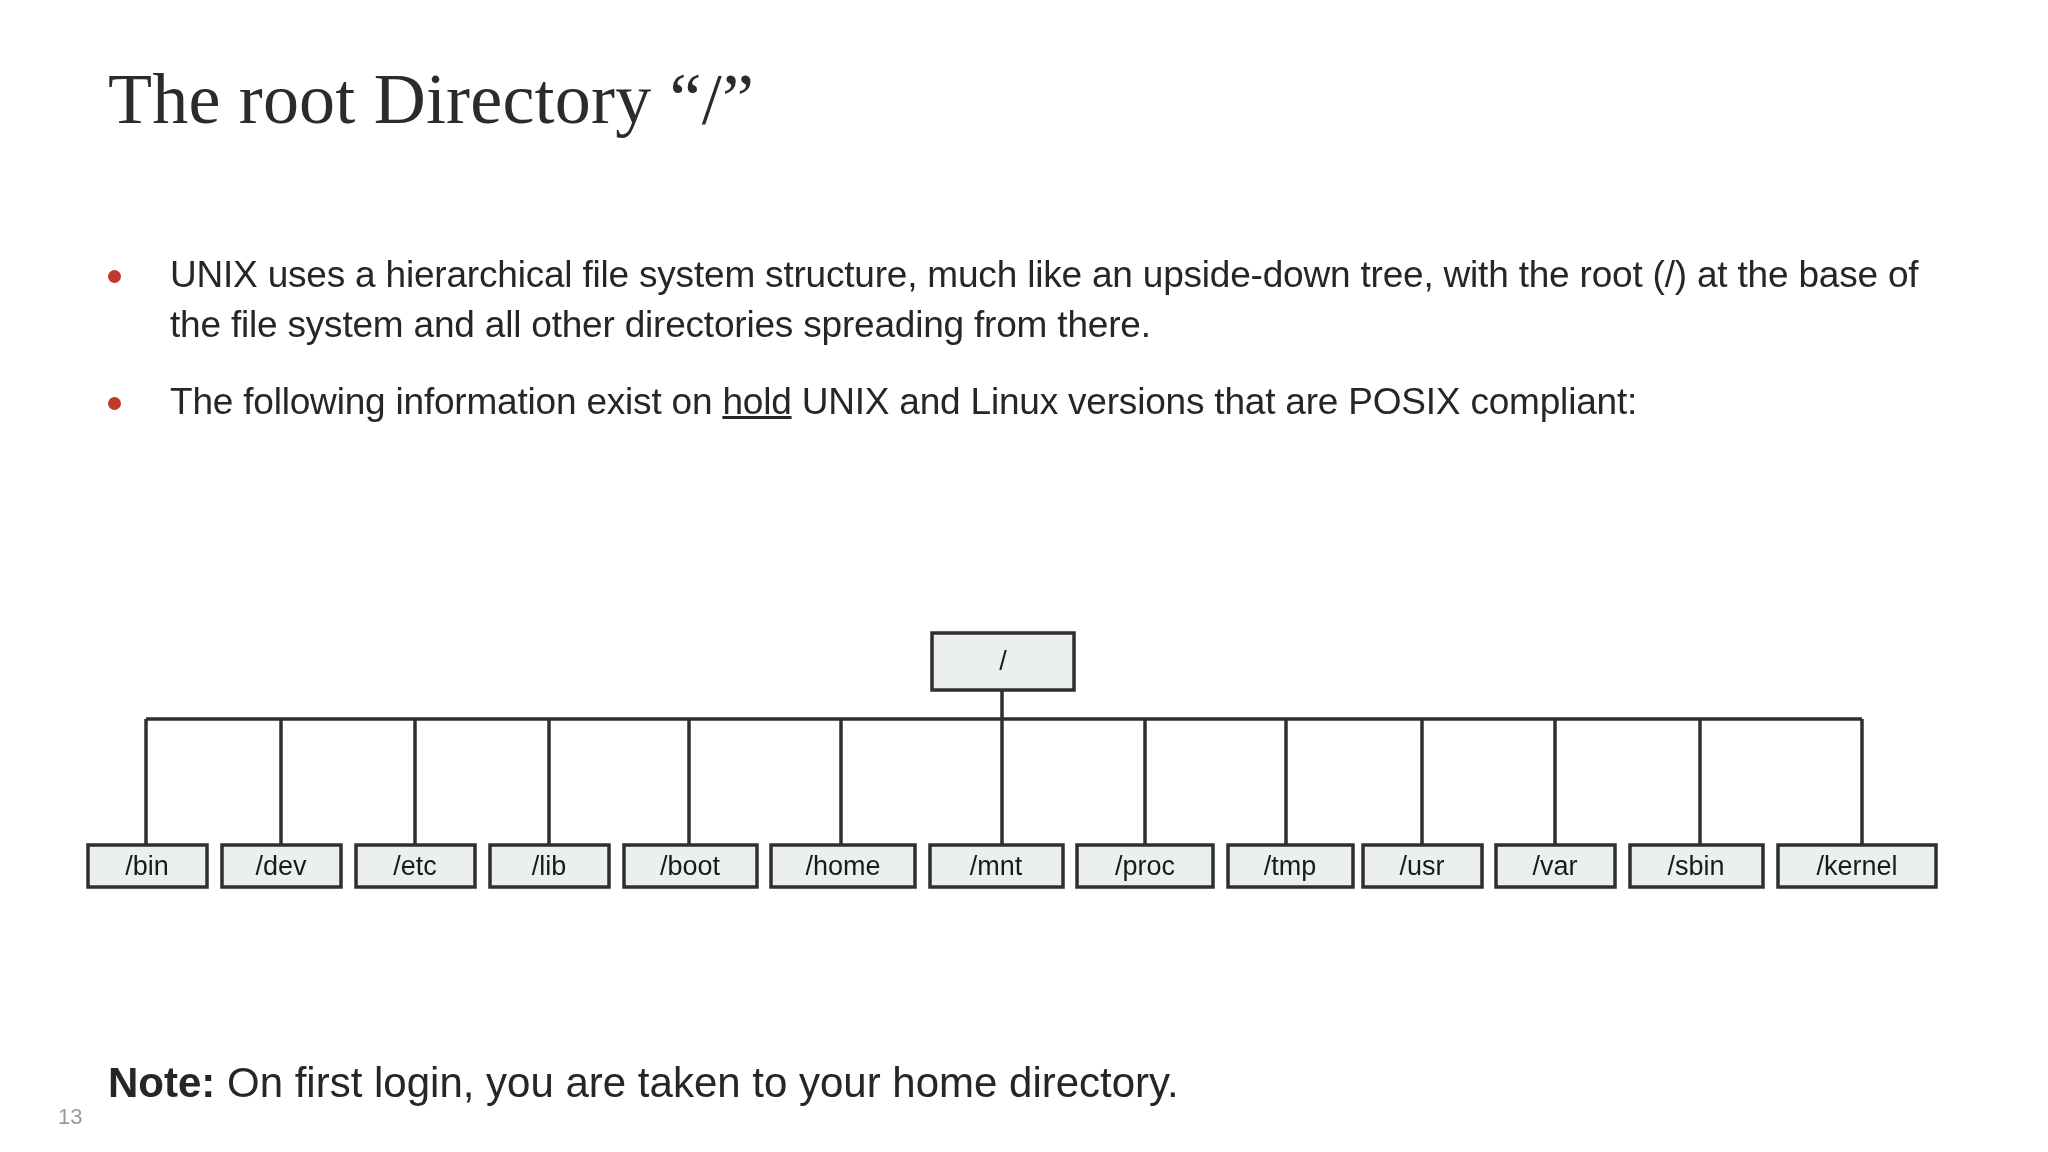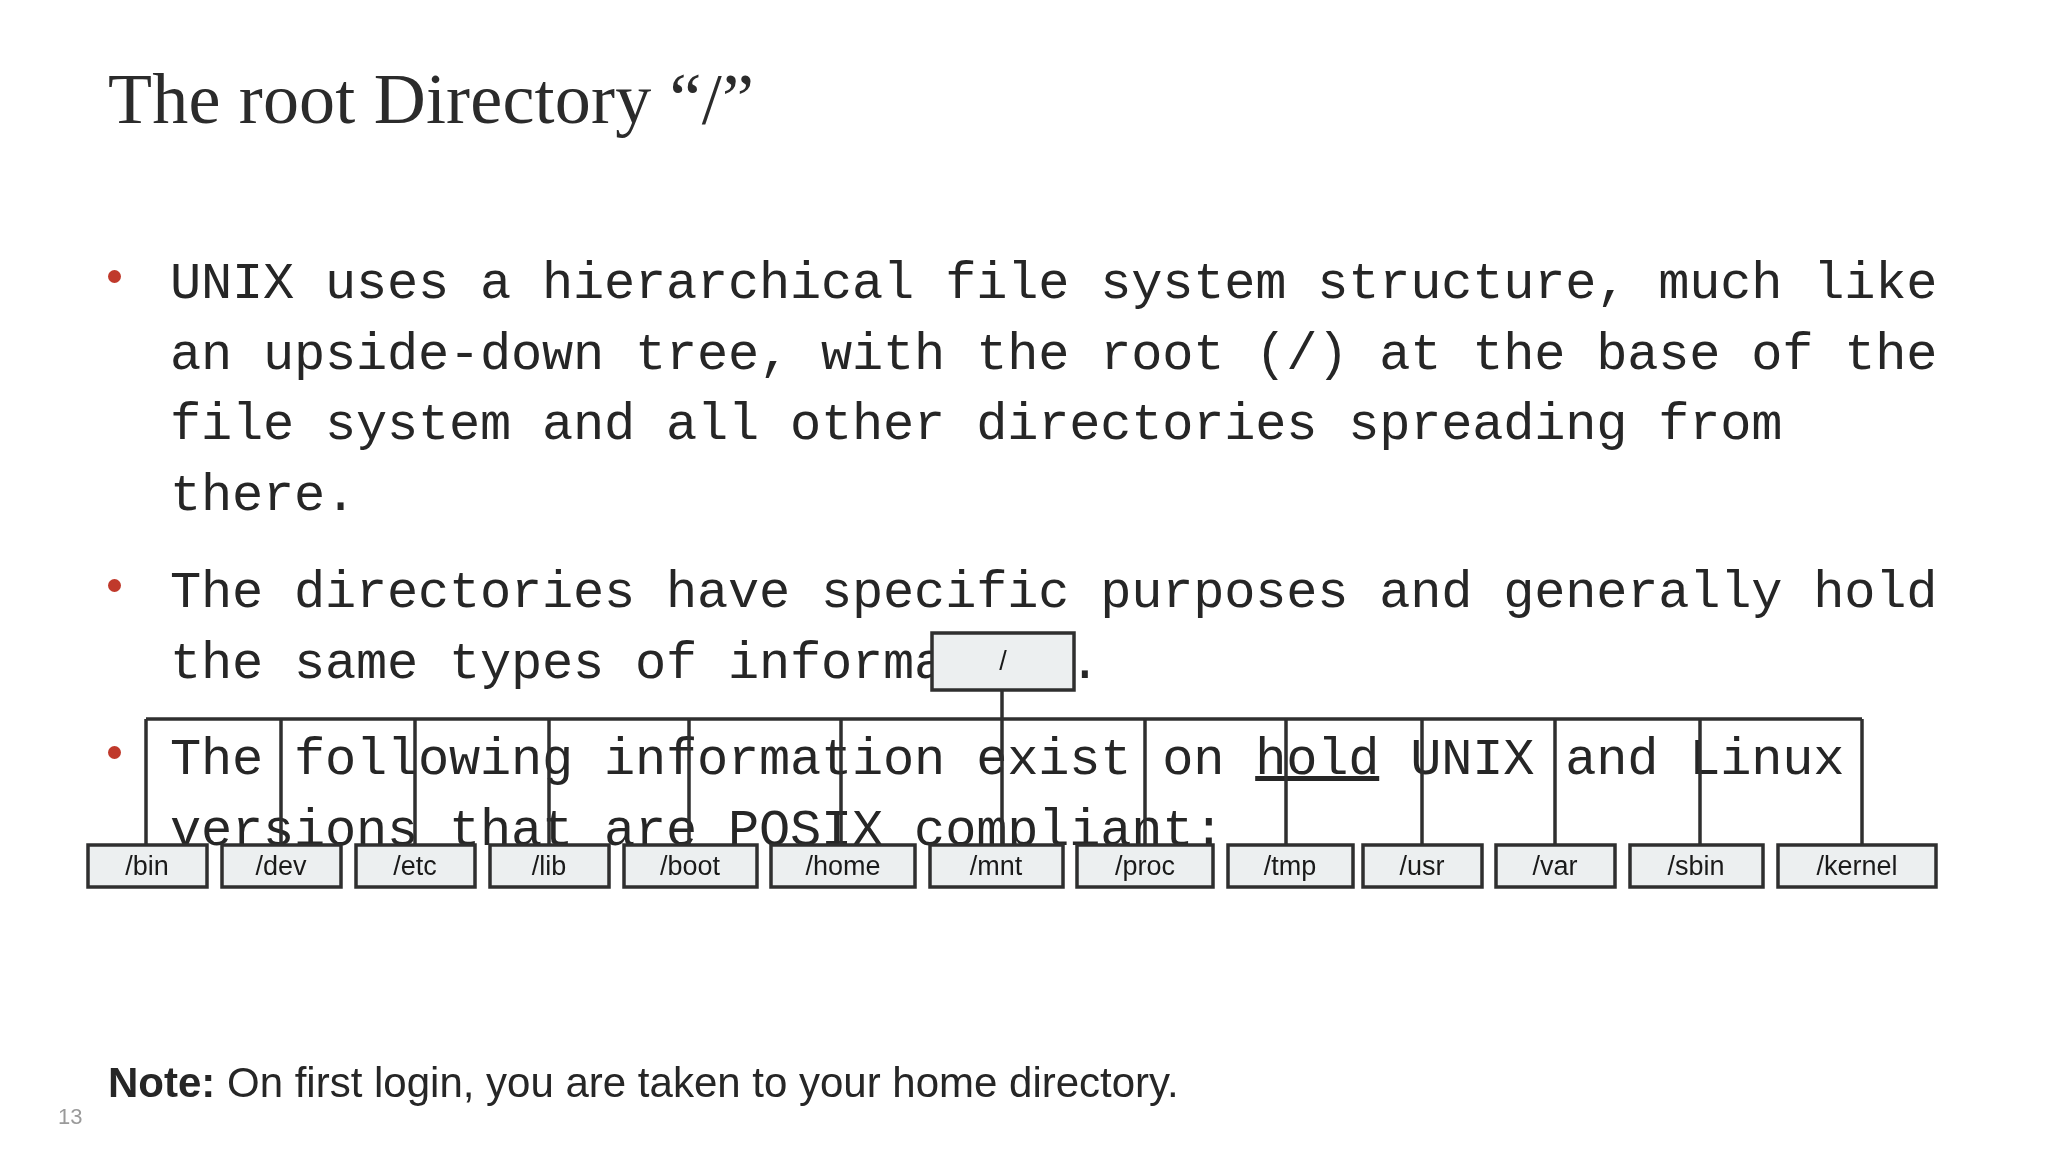--- a/index.html
+++ b/index.html
@@ -57,22 +57,22 @@
   .bullet-dot::before {
     content: "";
     display: block;
     width: 13px;
     height: 13px;
     border-radius: 50%;
     background: #c0392b;
   }
   .bullet-text {
     flex: 1 1 auto;
-    font-family: Liberation Mono, monospace;
-    font-size: 52px;
+    font-family: Liberation Sans, sans-serif;
+    font-size: 37px;
     line-height: 1.36;
     color: #262626;
     font-stretch: condensed;
     transform-origin: left top;
     letter-spacing: -0.2px;
   }
   .bullet-text .u {
     text-decoration: underline;
     text-underline-offset: 2px;
   }
@@ -136,24 +136,20 @@
 
   <div class="slide-title">The root Directory “/”</div>
 
   <div class="bullets">
 
     <div class="bullet-row">
       <span class="bullet-dot"></span>
       <span class="bullet-text">UNIX uses a hierarchical file system structure, much like an upside-down tree, with the root (/) at the base of the file system and all other directories spreading from there.</span>
     </div>
 
-    <div class="bullet-row">
-      <span class="bullet-dot"></span>
-      <span class="bullet-text">The directories have specific purposes and generally hold the same types of information.</span>
-    </div>
 
     <div class="bullet-row">
       <span class="bullet-dot"></span>
       <span class="bullet-text"><span>The following information exist on </span><span class="u">hold</span><span> UNIX and Linux versions that are POSIX compliant:</span></span>
     </div>
 
   </div>
 
   <div class="tree">
     <svg width="2048" height="1152" viewBox="0 0 2048 1152" xmlns="http://www.w3.org/2000/svg">

